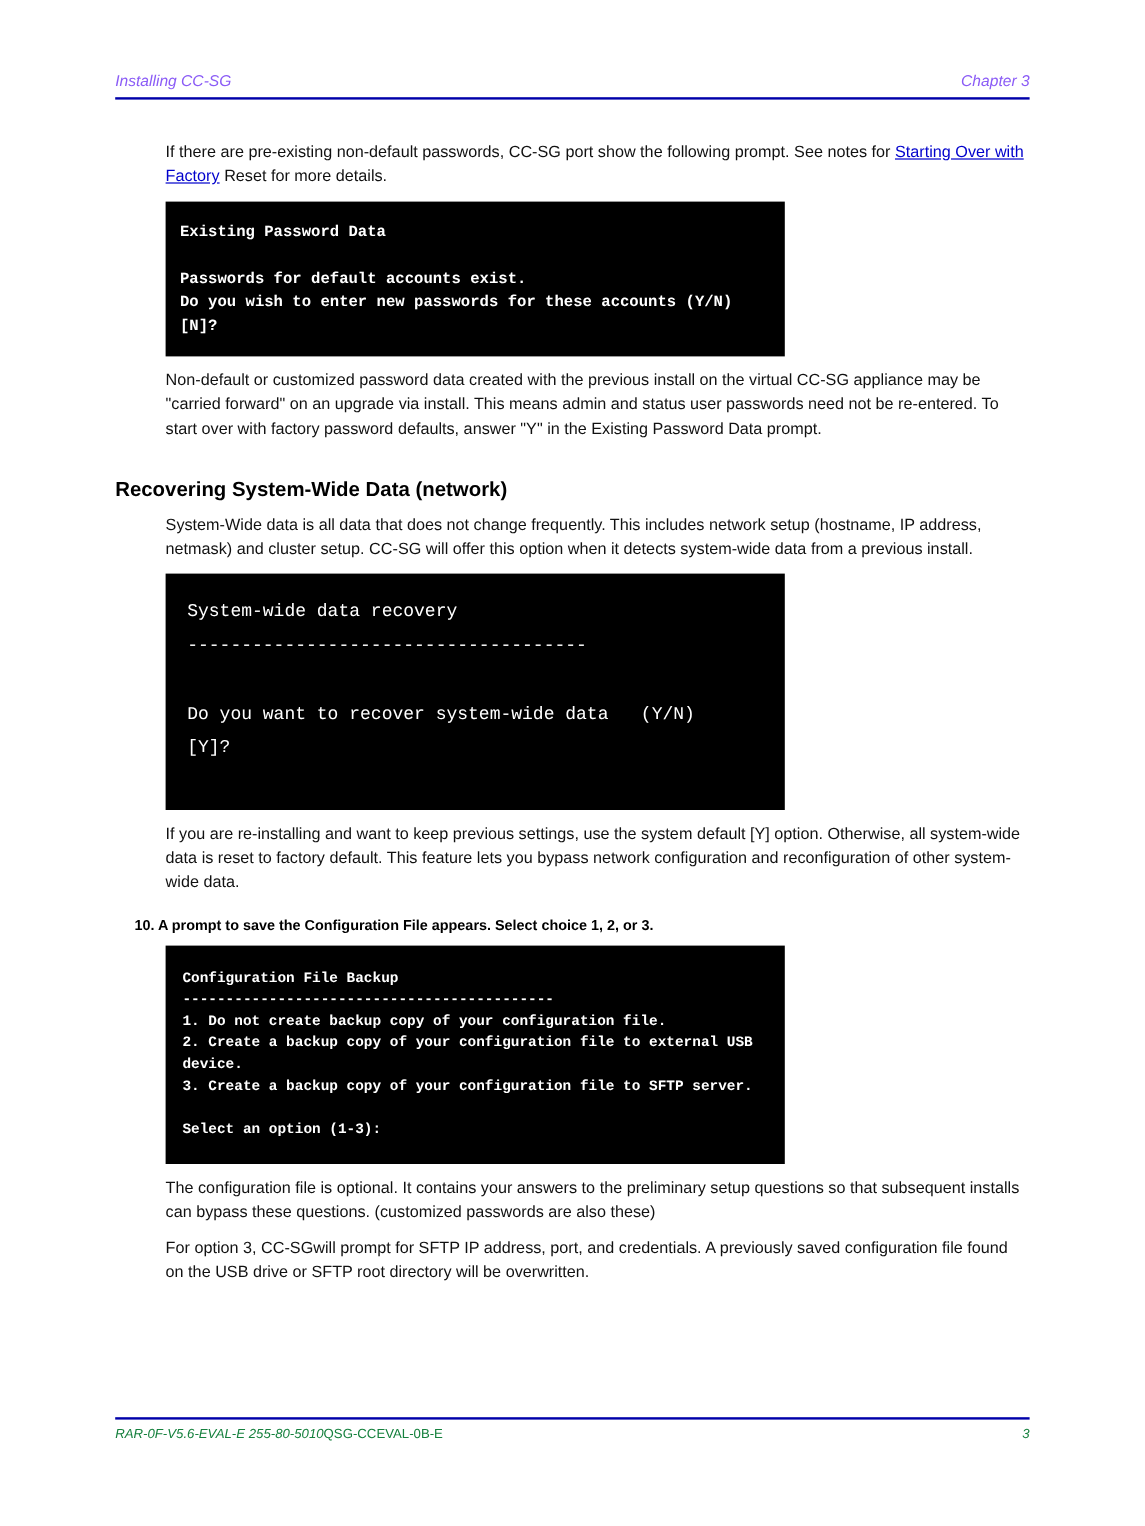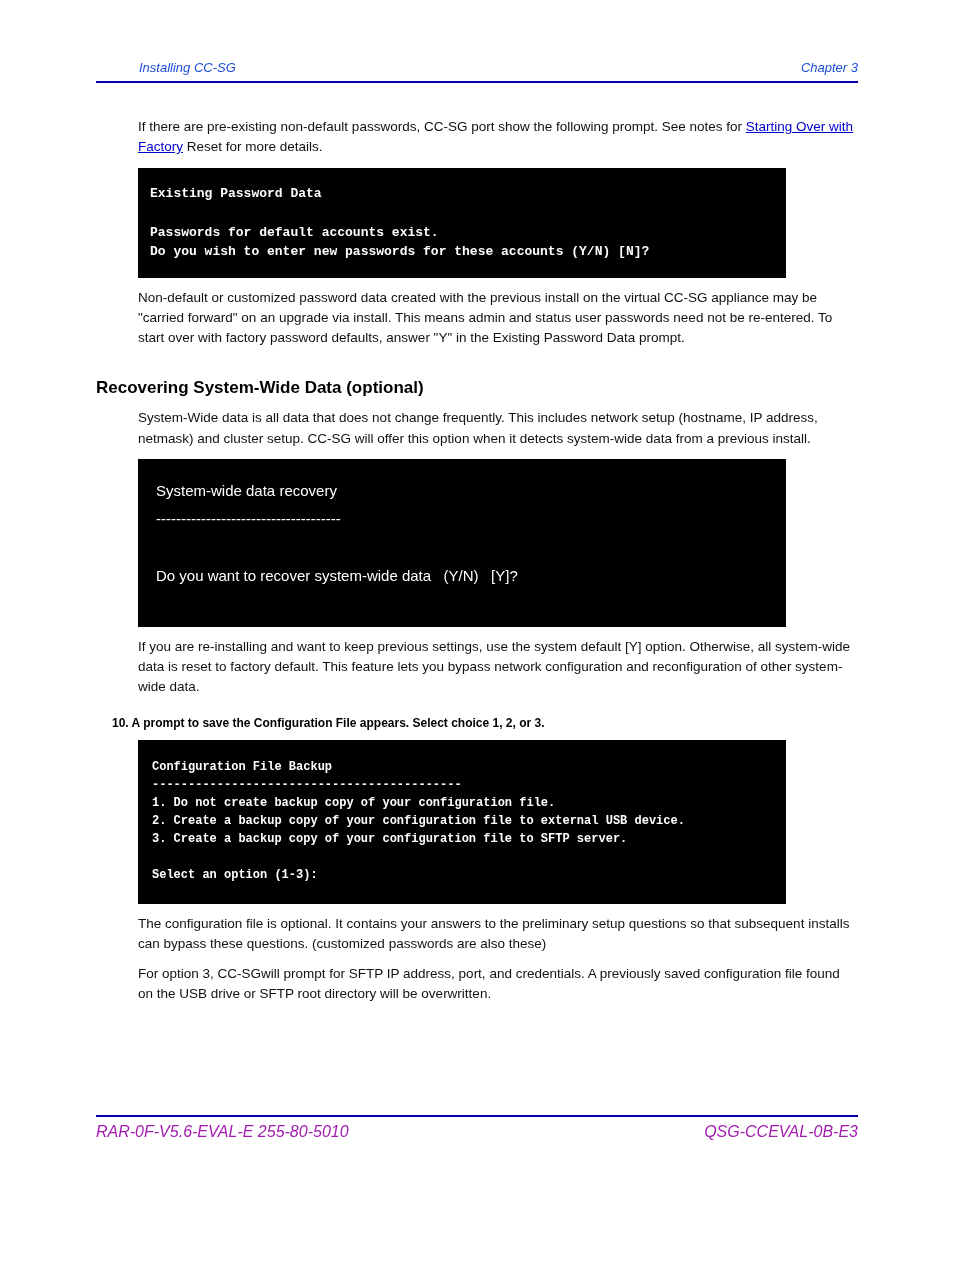--- a/index.html
+++ b/index.html
@@ -1,37 +1,37 @@
 <!DOCTYPE html>
 <html><head>
 <meta charset="utf-8">
 <style>
   * { box-sizing: border-box; margin: 0; padding: 0; }
   html, body { width: 954px; background: #fff; font-family: Arial, Helvetica, sans-serif; color: #000; }
   .page { width: 954px; padding: 60px 96px 0 96px; position: relative; }
   .top-rule, .bottom-rule { height: 2px; background: #0000aa; width: 100%; }
   .bottom-rule { margin-top: 110px; }
-  .header { display: flex; justify-content: space-between; font-size: 13px; font-style: italic; margin-bottom: 6px; color: #1d4ed8; margin-left: 43px; }
+  .header { display: flex; justify-content: space-between; font-size: 13px; font-style: italic; margin-bottom: 6px; color: #8b5cf6; }
   .content { padding: 24px 0 0 0; }
   .para { font-size: 13.5px; line-height: 1.5; margin: 10px 0 10px 42px; color: #111; }
   .step-para { font-size: 12px; font-weight: bold; margin: 18px 0 8px 16px; }
   .heading4 { font-size: 17px; font-weight: bold; margin: 30px 0 6px 0; }
   .term-box {
     background: #000; color: #fff; font-family: "Courier New", Courier, monospace;
     font-size: 13px; line-height: 1.5; padding: 16px 12px; margin: 10px 0 10px 42px;
-    width: 648px; white-space: pre-wrap; font-weight: bold;
+    width: 516px; white-space: pre-wrap; font-weight: bold;
   }
   .term-box.alt {
-    font-family: Liberation Sans, sans-serif; font-size: 15px; line-height: 1.9;
+    font-family: Liberation Mono, monospace; font-size: 15px; line-height: 1.9;
     font-weight: normal; padding: 18px 18px 36px 18px;
   }
   .term-box.cfg { font-size: 12px; line-height: 1.5; padding: 18px 14px 20px 14px; }
-  .footer { display: flex; justify-content: space-between; font-size: 16px; margin-top: 6px; color: #a21caf; }
+  .footer { display: flex; justify-content: space-between; font-size: 11px; margin-top: 6px; color: #15803d; }
   .footer .left { font-style: italic; }
-  .footer .center { font-style: italic; text-align: right; flex: 1; }
+  .footer .center { text-align: left; flex: 1; }
   .footer .right { font-style: italic; }
 </style>
 </head>
 <body>
 
 <div class="page">
   <div class="header">
     <span>Installing CC-SG</span>
     <span>Chapter 3</span>
   </div>
@@ -45,21 +45,21 @@
       <span>Reset for more details.</span>
     </p>
 
     <div class="term-box"><span>Existing Password Data</span>
 
 <span>Passwords for default accounts exist.</span>
 <span>Do you wish to enter new passwords for these accounts (Y/N) [N]?</span></div>
 
     <p class="para">Non-default or customized password data created with the previous install on the virtual CC-SG appliance may be "carried forward" on an upgrade via install. This means admin and status user passwords need not be re-entered. To start over with factory password defaults, answer "Y" in the Existing Password Data prompt.</p>
 
-    <div class="heading4">Recovering System-Wide Data (optional)</div>
+    <div class="heading4">Recovering System-Wide Data (network)</div>
     <p class="para">System-Wide data is all data that does not change frequently. This includes network setup (hostname, IP address, netmask) and cluster setup. CC-SG will offer this option when it detects system-wide data from a previous install.</p>
 
     <div class="term-box alt"><span>System-wide data recovery</span>
 <span>-------------------------------------</span>
 
 <span>Do you want to recover system-wide data   (Y/N)   [Y]?</span></div>
 
     <p class="para">If you are re-installing and want to keep previous settings, use the system default [Y] option. Otherwise, all system-wide data is reset to factory default. This feature lets you bypass network configuration and reconfiguration of other system-wide data.</p>
 
     <p class="step-para">10. A prompt to save the Configuration File appears. Select choice 1, 2, or 3.</p>

